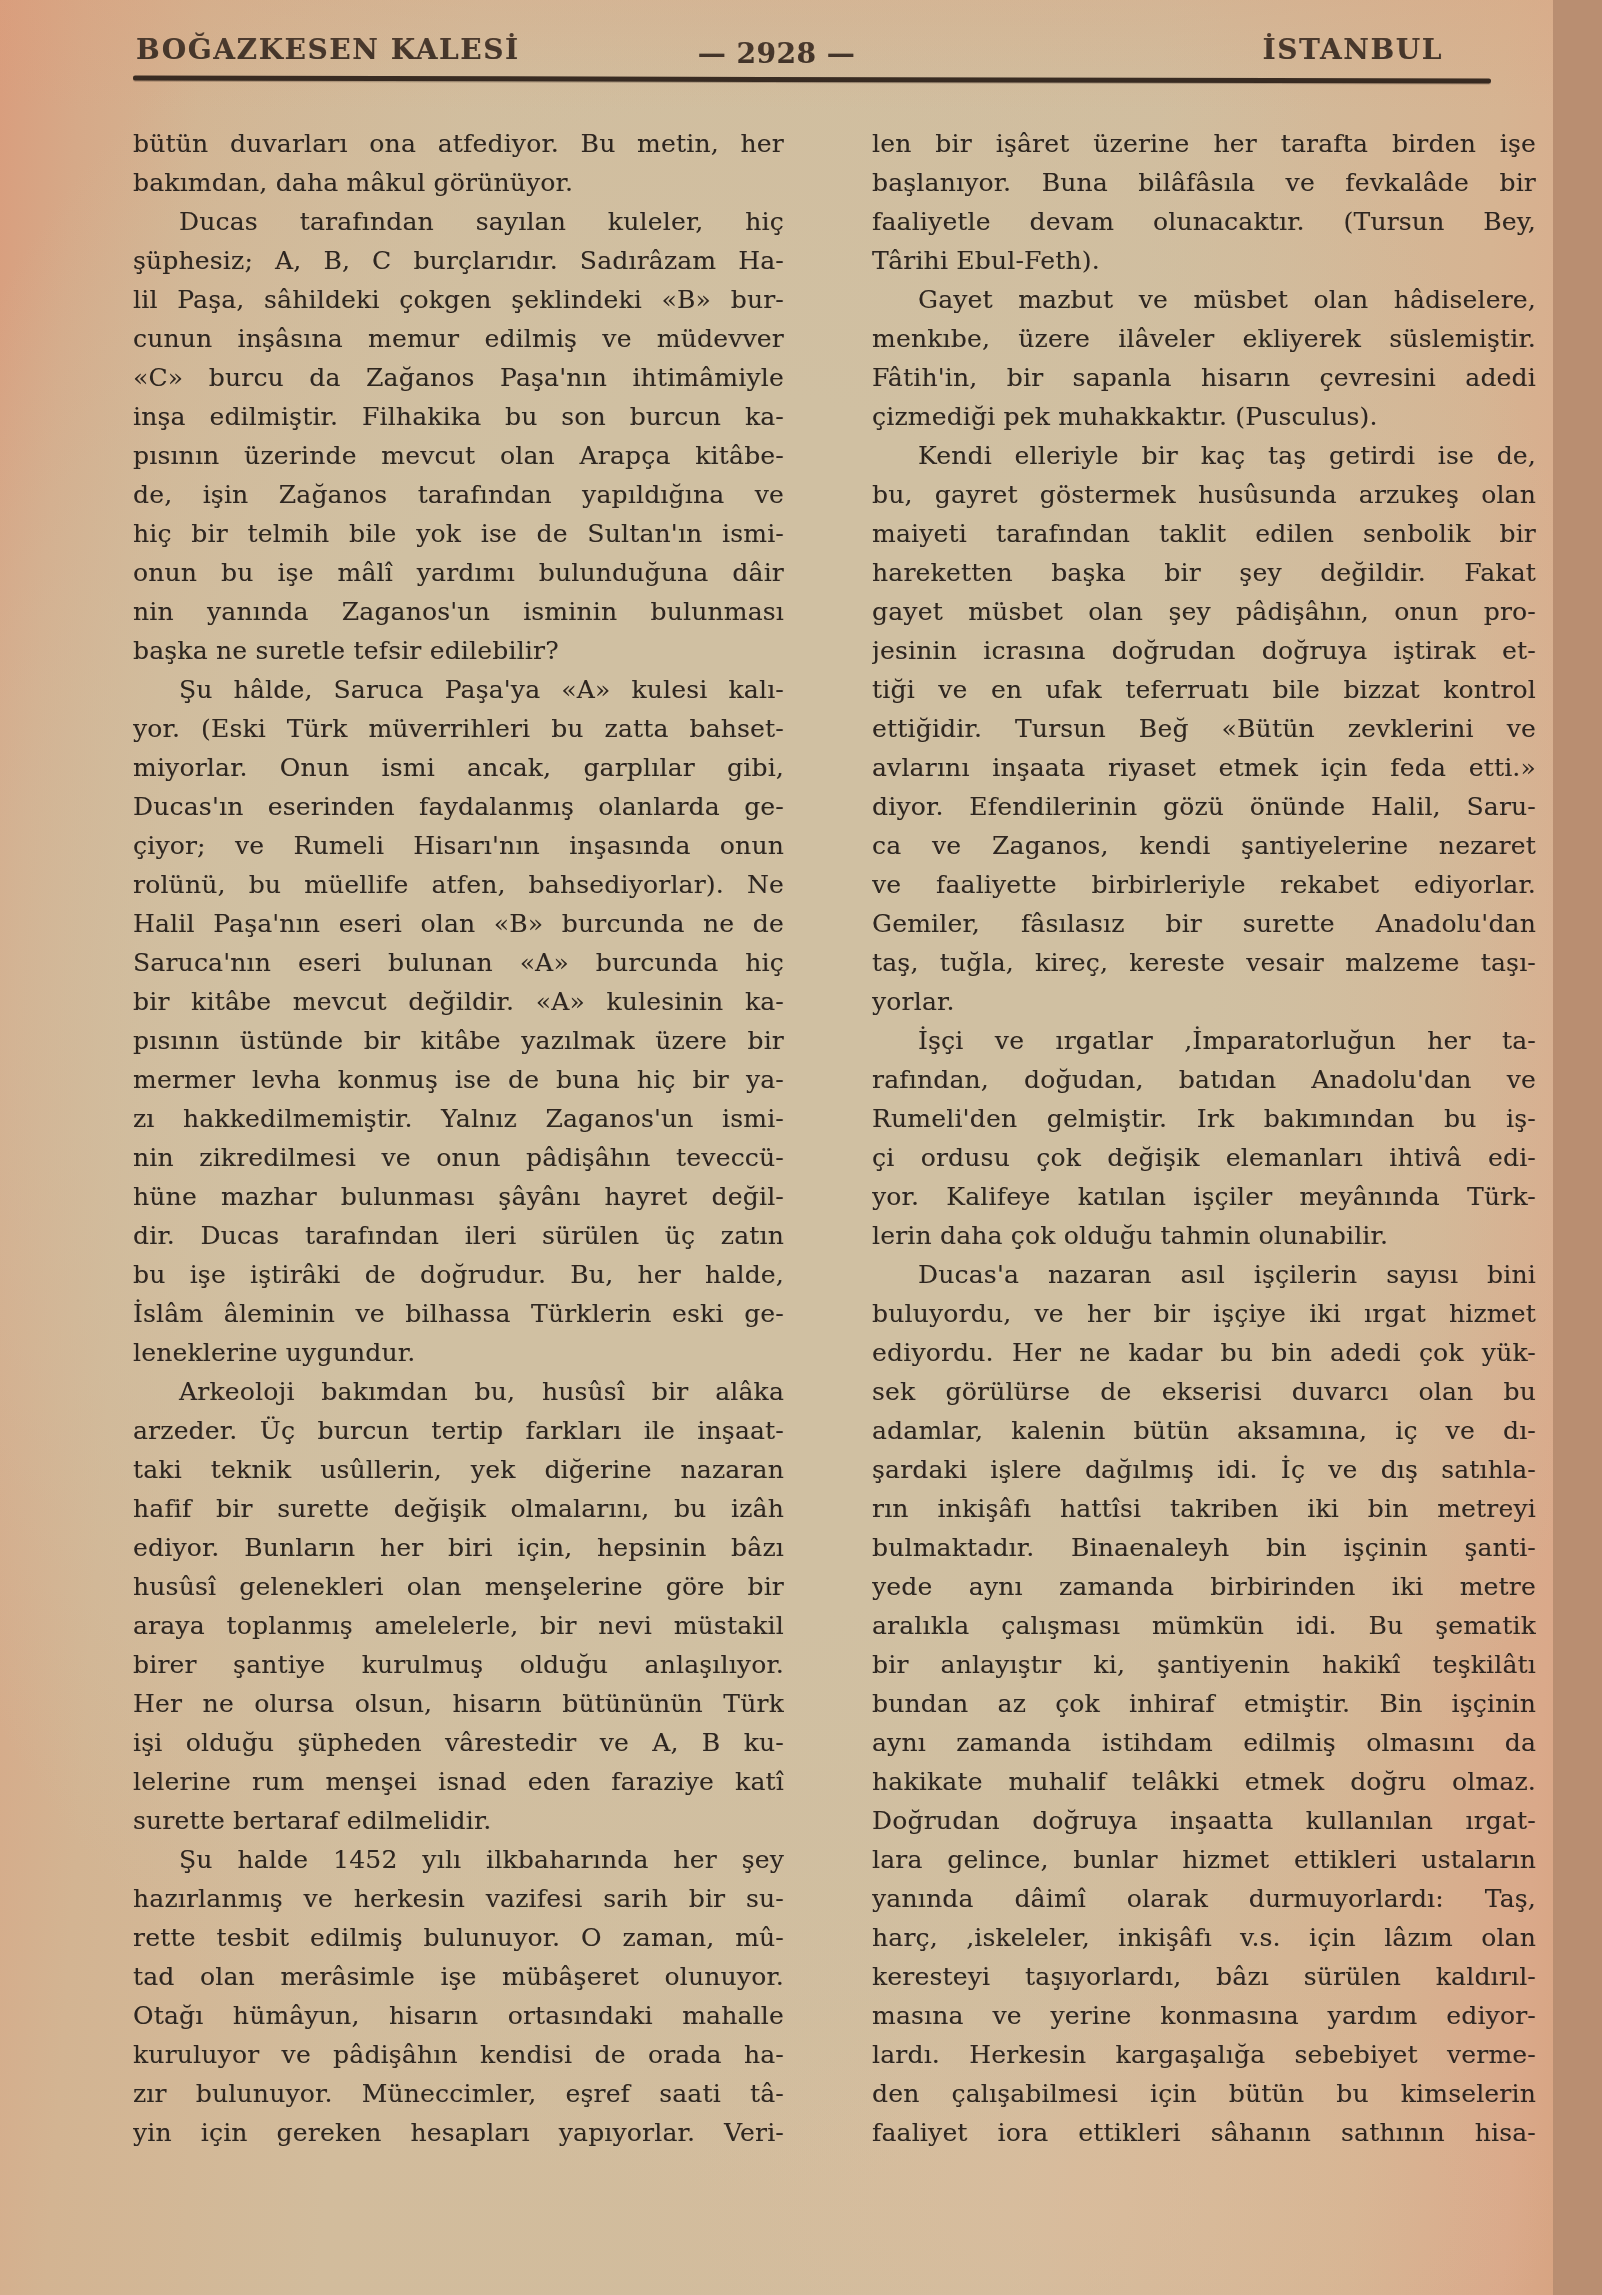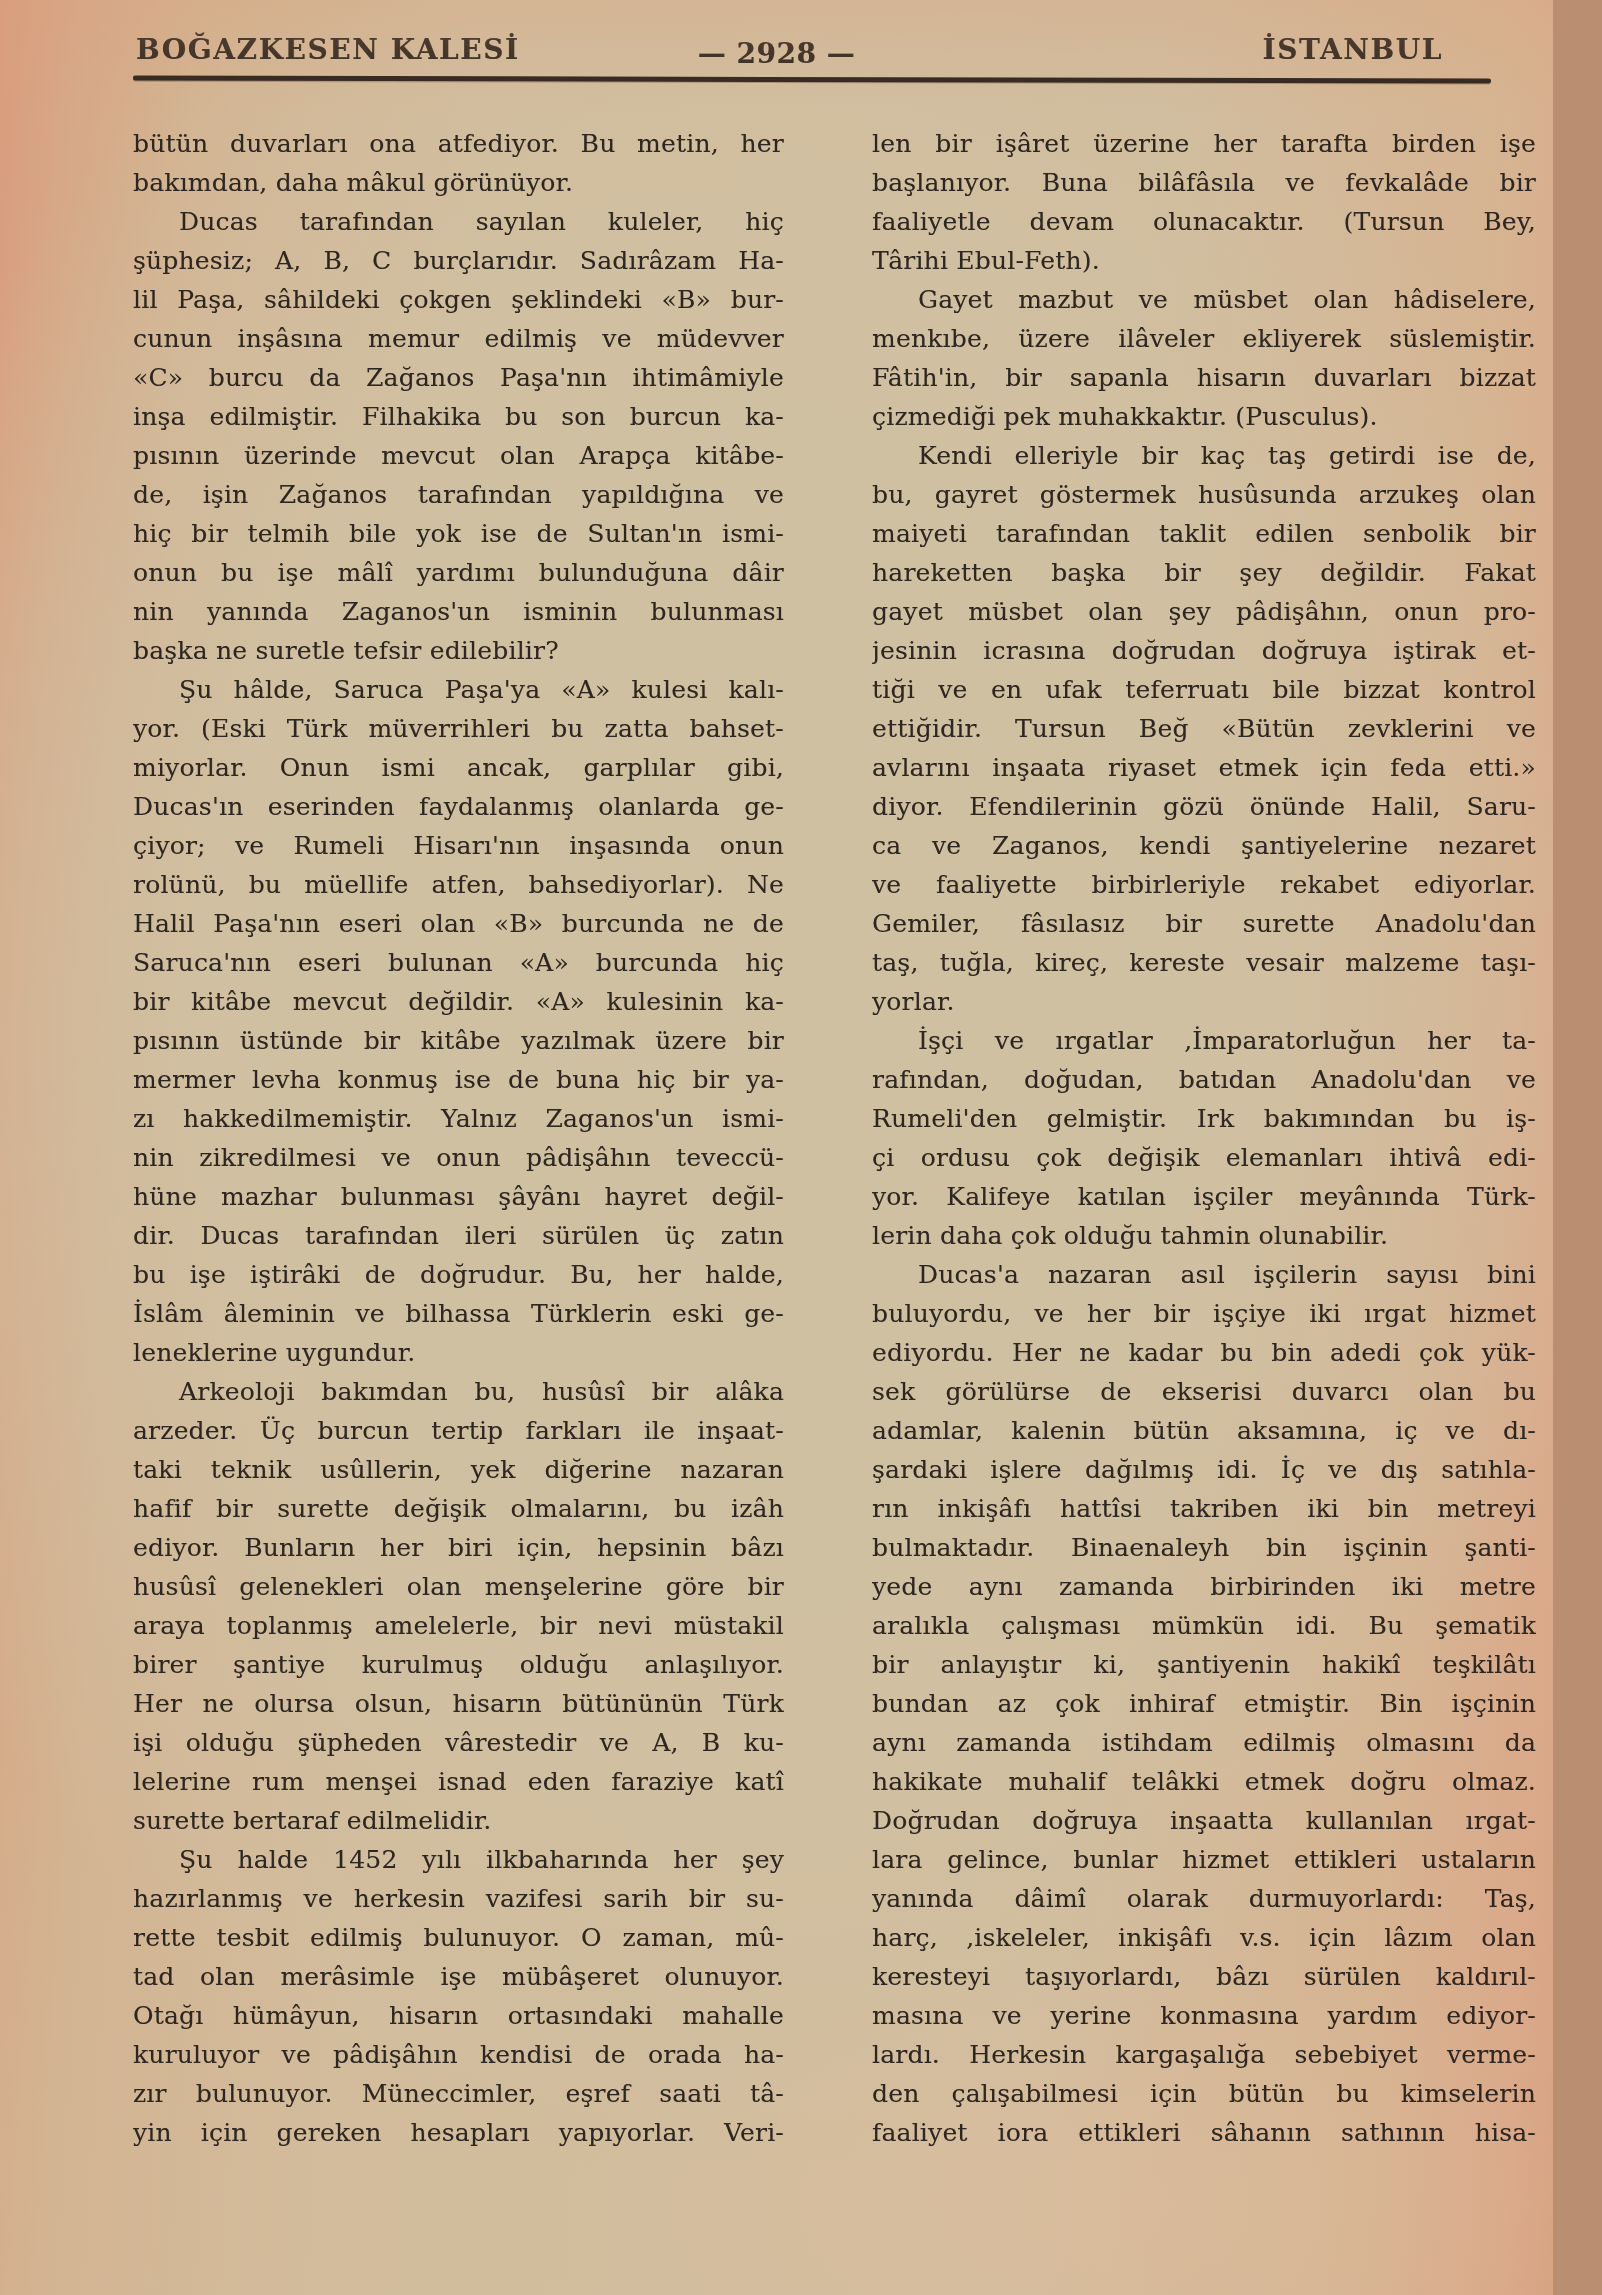--- a/index.html
+++ b/index.html
@@ -121,21 +121,21 @@
       <div class="line">yin için gereken hesapları yapıyorlar. Veri-</div>
     </div>
 
   <div class="col col-right">
       <div class="line">len bir işâret üzerine her tarafta birden işe</div>
       <div class="line">başlanıyor. Buna bilâfâsıla ve fevkalâde bir</div>
       <div class="line">faaliyetle devam olunacaktır. (Tursun Bey,</div>
       <div class="line pend">Târihi Ebul-Feth).</div>
       <div class="line pind">Gayet mazbut ve müsbet olan hâdiselere,</div>
       <div class="line">menkıbe, üzere ilâveler ekliyerek süslemiştir.</div>
-      <div class="line">Fâtih'in, bir sapanla hisarın duvarları bizzat</div>
+      <div class="line">Fâtih'in, bir sapanla hisarın çevresini adedi</div>
       <div class="line pend">çizmediği pek muhakkaktır. (Pusculus).</div>
       <div class="line pind">Kendi elleriyle bir kaç taş getirdi ise de,</div>
       <div class="line">bu, gayret göstermek husûsunda arzukeş olan</div>
       <div class="line">maiyeti tarafından taklit edilen senbolik bir</div>
       <div class="line">hareketten başka bir şey değildir. Fakat</div>
       <div class="line">gayet müsbet olan şey pâdişâhın, onun pro-</div>
       <div class="line">jesinin icrasına doğrudan doğruya iştirak et-</div>
       <div class="line">tiği ve en ufak teferruatı bile bizzat kontrol</div>
       <div class="line">ettiğidir. Tursun Beğ «Bütün zevklerini ve</div>
       <div class="line">avlarını inşaata riyaset etmek için feda etti.»</div>

